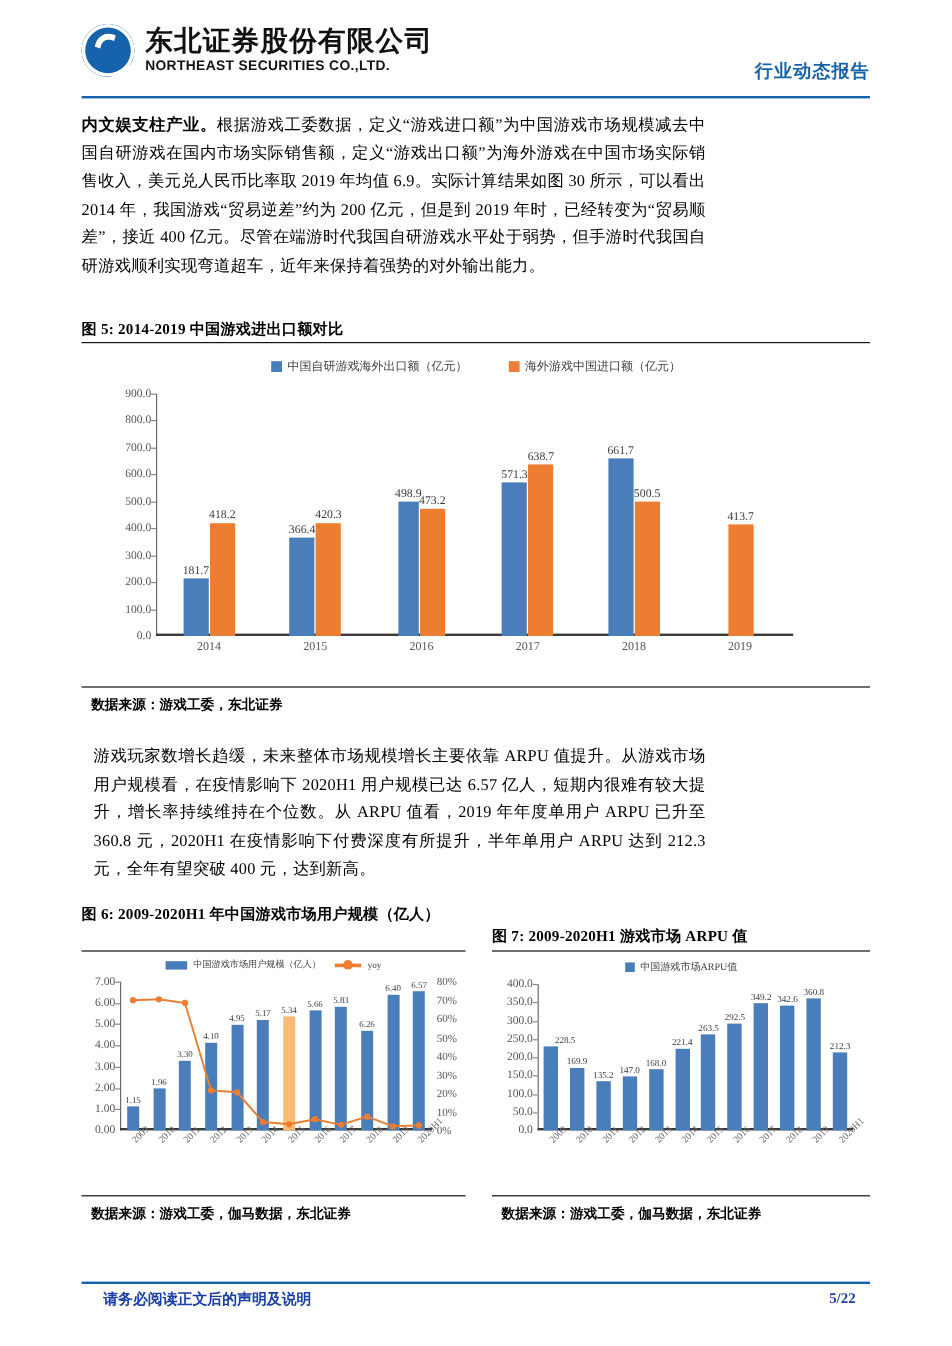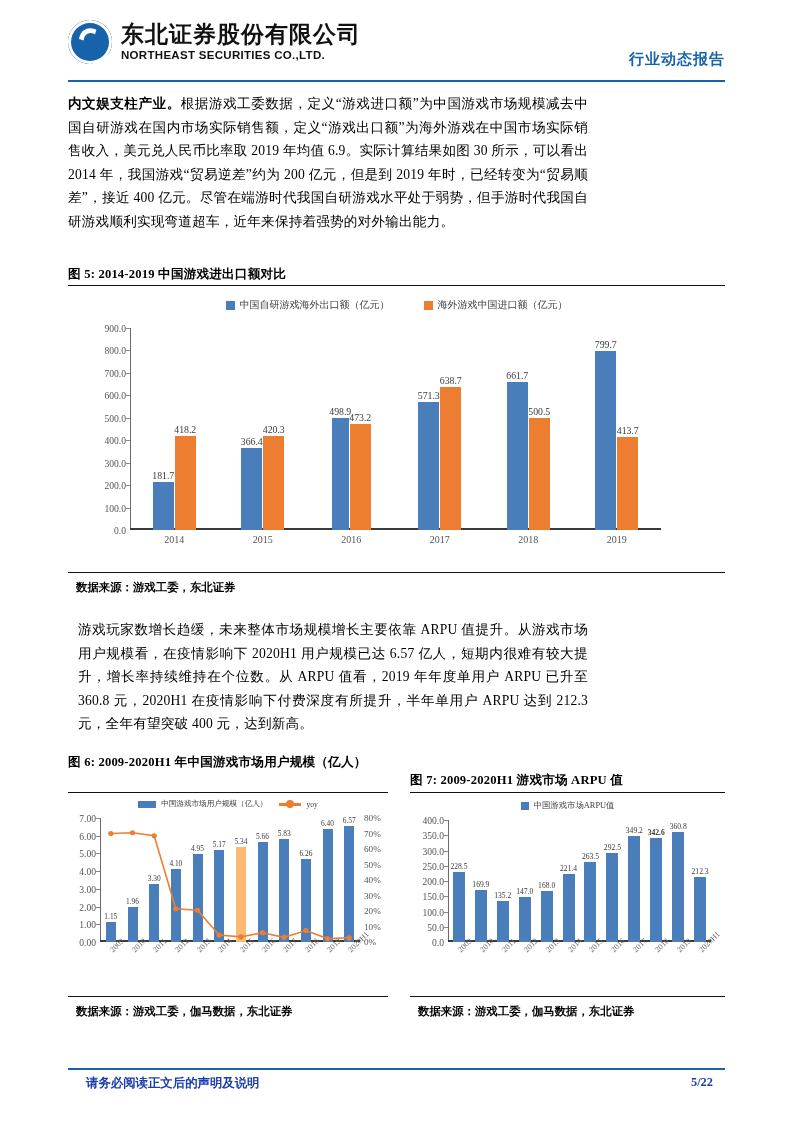--- a/index.html
+++ b/index.html
@@ -169,23 +169,20 @@
           <div class="grp">
             <div class="bar" style="height:148.5148888888889px;width:21px;background:#4a7ebb;">
               <div class="blbl" style="font-size: 9.8px;">661.7</div>
             </div>
             <div class="bar" style="height:112.33444444444444px;width:21px;background:#ed7d31;margin-left:1px;">
               <div class="blbl" style="font-size: 9.8px;">500.5</div>
             </div>
             <div class="xlbl">2018</div>
           </div>
           <div class="grp">
-            <div class="bar" style="height:179.48822222222225px;width:21px;background:#4a7ebb;">
-              <div class="blbl" style="font-size: 9.8px;">799.7</div>
-            </div>
             <div class="bar" style="height:92.85266666666666px;width:21px;background:#ed7d31;margin-left:1px;">
               <div class="blbl" style="font-size: 9.8px;">413.7</div>
             </div>
             <div class="xlbl">2019</div>
           </div>
         </div>
       </div>
   </div>
 
   <div class="src-rule" style="left:68px;top:572px;width:657px;"></div>
@@ -355,21 +352,21 @@
         <div class="tickmark" style="top:45.75px;"></div>
         <div class="ytick" style="top:30.5px;">300.0</div>
         <div class="tickmark" style="top:30.5px;"></div>
         <div class="ytick" style="top:15.25px;">350.0</div>
         <div class="tickmark" style="top:15.25px;"></div>
         <div class="ytick" style="top:0px;">400.0</div>
         <div class="tickmark" style="top:0px;"></div>
         <div class="bars">
           <div class="grp">
             <div class="bar" style="height:69.69250000000001px;width:12px;background:#4a7ebb;">
-              <div class="blbl" style="font-size: 7.6px;">228.5</div>
+              <div class="blbl" style="font-size: 7.6px; padding-left: 24px;">228.5</div>
             </div>
             <div class="xlbl-rot">2009</div>
           </div>
           <div class="grp">
             <div class="bar" style="height:51.819500000000005px;width:12px;background:#4a7ebb;">
               <div class="blbl" style="font-size: 7.6px;">169.9</div>
             </div>
             <div class="xlbl-rot">2010</div>
           </div>
           <div class="grp">
@@ -409,21 +406,21 @@
             <div class="xlbl-rot">2016</div>
           </div>
           <div class="grp">
             <div class="bar" style="height:106.506px;width:12px;background:#4a7ebb;">
               <div class="blbl" style="font-size: 7.6px;">349.2</div>
             </div>
             <div class="xlbl-rot">2017</div>
           </div>
           <div class="grp">
             <div class="bar" style="height:104.49300000000001px;width:12px;background:#4a7ebb;">
-              <div class="blbl" style="font-size: 7.6px; font-weight: bold;">342.6</div>
+              <div class="blbl" style="font-size: 7.6px;">342.6</div>
             </div>
             <div class="xlbl-rot">2018</div>
           </div>
           <div class="grp">
             <div class="bar" style="height:110.044px;width:12px;background:#4a7ebb;">
               <div class="blbl" style="font-size: 7.6px;">360.8</div>
             </div>
             <div class="xlbl-rot">2019</div>
           </div>
           <div class="grp">

